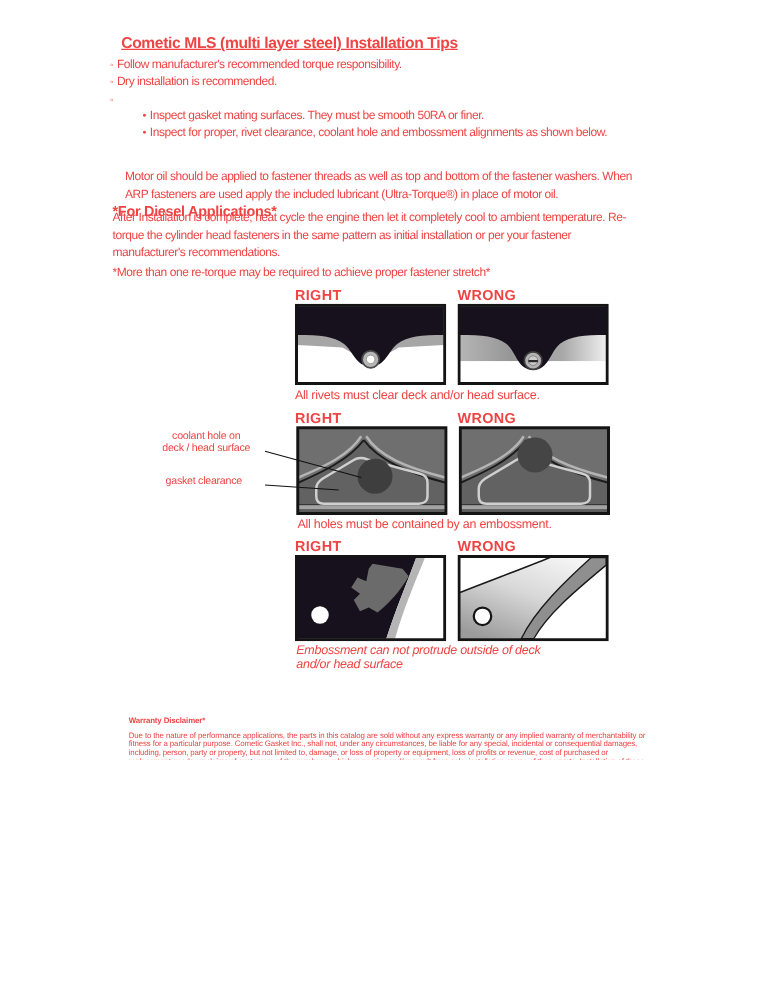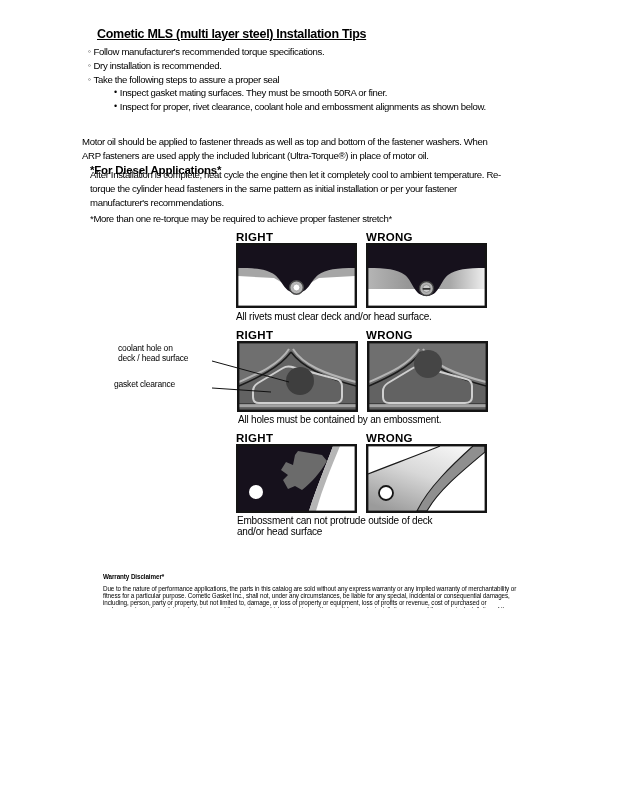--- a/index.html
+++ b/index.html
@@ -1,74 +1,73 @@
 <!DOCTYPE html>
 <html><head>
 <meta charset="utf-8">
 <style>
   html,body { margin:0; padding:0; background:#ffffff; }
   .page {
     position:relative; width:618px; height:608px; background:#ffffff;
-    font-family:"Liberation Sans", sans-serif; color:#000000; overflow:hidden;
+    font-family:"Liberation Sans", sans-serif; color:#ef4444; overflow:hidden;
   }
   .abs { position:absolute; }
   .title {
     font-size:12.5px; font-weight:bold; letter-spacing:-0.3px;
     text-decoration:underline; white-space:nowrap;
   }
   .body-text { font-size:9.6px; line-height:13.8px; letter-spacing:-0.35px; }
   .bullet-line { display:flex; align-items:flex-start; }
   .b-marker { font-size:8px; line-height:13.8px; margin-right:3px; }
   .sb-marker { font-size:9px; line-height:13.8px; margin-right:3px; }
   .section-head { font-size:11.5px; font-weight:bold; letter-spacing:-0.2px; white-space:nowrap; }
   .para { width:418px; }
   .dg-label { width:121px; font-size:11.5px; font-weight:bold; letter-spacing:0.3px; }
   .dg-caption { font-size:10px; letter-spacing:-0.2px; line-height:10.5px; }
-  .callout { font-size:8.5px; letter-spacing:-0.2px; line-height:9.5px; text-align:left; }
+  .callout { font-size:8.5px; letter-spacing:-0.2px; line-height:9.5px; text-align:center; }
   .warranty { width:414px; font-size:6.3px; line-height:7px; letter-spacing:-0.1px; }
   .warranty .w-head { font-weight:bold; margin:0 0 5px 0; }
   .warranty p { margin:0 0 6.5px 0; }
   .warranty p.tight { margin-bottom:0; }
   .footer-code { font-size:13.5px; letter-spacing:0.4px; }
   svg { display:block; }
 </style>
 </head>
 <body>
 
 <div class="page">
 
   <div class="abs title" style="left:97px; top:27px;">Cometic MLS (multi layer steel) Installation Tips</div>
 
   <div class="abs body-text" style="left:88px; top:45px;">
     <div class="bullet-line">
       <span class="b-marker">◦</span>
-      <span>Follow manufacturer's recommended torque specifications.</span>
+      <span>Follow manufacturer's recommended torque responsibility.</span>
     </div>
     <div class="bullet-line">
       <span class="b-marker">◦</span>
       <span>Dry installation is recommended.</span>
     </div>
     <div class="bullet-line">
       <span class="b-marker">◦</span>
-      <span>Take the following steps to assure a proper seal</span>
     </div>
   </div>
   <div class="abs body-text" style="left:114px; top:86px;">
     <div class="bullet-line">
       <span class="sb-marker">•</span>
       <span>Inspect gasket mating surfaces.  They must be smooth 50RA or finer.</span>
     </div>
     <div class="bullet-line">
       <span class="sb-marker">•</span>
       <span>Inspect for proper, rivet clearance, coolant hole and embossment alignments as shown below.</span>
     </div>
   </div>
 
   <div class="abs section-head" style="left:90px; top:117px;margin-top:47px;">*For Diesel Applications*</div>
-  <div class="abs body-text para" style="left:82px; top:135px;">Motor oil should be applied to fastener threads as well as top and bottom of the fastener washers. When ARP fasteners are used apply the included lubricant (Ultra-Torque®) in place of motor oil.</div>
+  <div class="abs body-text para" style="left:100px; top:135px;">Motor oil should be applied to fastener threads as well as top and bottom of the fastener washers. When ARP fasteners are used apply the included lubricant (Ultra-Torque®) in place of motor oil.</div>
   <div class="abs body-text para" style="left:90px; top:168px;">After Installation is complete, heat cycle the engine then let it completely cool to ambient temperature. Re-torque the cylinder head fasteners in the same pattern as initial installation or per your fastener manufacturer's recommendations.</div>
   <div class="abs body-text para" style="left:90px; top:212px;">*More than one re-torque may be required to achieve proper fastener stretch*</div>
 
   <div class="abs dg-label" style="left:236px; top:231px;">RIGHT</div>
   <div class="abs dg-label" style="left:366px; top:231px;">WRONG</div>
 
   <div class="abs" style="left:236px; top:243px;">
     <svg width="121" height="65" viewBox="0 0 121 65">
       <rect x="0" y="0" width="121" height="65" fill="#ffffff"></rect>
       <polygon points="2,25 2,33 38,35 52,43 69,43 83,35 119,33 119,25" fill="#a6a6a6"></polygon>
@@ -174,21 +173,21 @@
         </linearGradient>
       </defs>
       <rect x="0" y="0" width="121" height="69" fill="#ffffff"></rect>
       <path d="M2,30 C30,19 52,11 74,2 L107,2 C86,21 62,44 51,67 L2,67 Z" fill="url(#g3)"></path>
       <path d="M2,30 C30,19 52,11 74,2" fill="none" stroke="#1a1a1a" stroke-width="1.3"></path>
       <path d="M107,2 L119,2 L119,8 C95,28 72,47 61,67 L51,67 C62,44 86,21 107,2 Z" fill="#8f8f8f" stroke="#1a1a1a" stroke-width="1.1"></path>
       <circle cx="20" cy="49" r="7" fill="#ffffff" stroke="#151515" stroke-width="1.8"></circle>
       <rect x="1.2" y="1.2" width="118.6" height="66.6" fill="none" stroke="#141414" stroke-width="2.4"></rect>
     </svg>
   </div>
-  <div class="abs dg-caption" style="left:237px; top:516px; width:218px;">Embossment can not protrude outside of deck and/or head surface</div>
+  <div class="abs dg-caption" style="left:237px; top:516px; width:218px;font-style:italic;">Embossment can not protrude outside of deck and/or head surface</div>
 
   <div class="abs warranty" style="left:103px; top:573px;">
     <div class="w-head">Warranty Disclaimer*</div>
     <p>Due to the nature of performance applications, the parts in this catalog are sold without any express warranty or any implied warranty of merchantability or fitness for a particular purpose.  Cometic Gasket Inc., shall not, under any circumstances, be liable for any special, incidental or consequential damages, including, person, party or property, but not limited to, damage, or loss of property or equipment, loss of profits or revenue, cost of purchased or replacement goods, or claims of customers of the purchase, which may arise and/or result from sale, installation or use of these parts.  Installation of these parts could adversely affect the motor manufacturers warranty coverage.</p>
     <p class="tight">VENUE-The agreed upon venue, in the event of dispute whatsoever between the parties, whether instituted by either party, including, but not limited to, contract terms, payment terms, delivery, type, defects, sufficiency of product, shall be the Court of Common Pleas, Lake County, Ohio or the Painesville Municipal Court, Lake County, Ohio, depending on the amount in controversy.</p>
     <p>This agreement shall be governed by and construed under the laws of the State of Ohio.</p>
     <p>All prices and terms are subject to change without notice.</p>
     <p>Terms COD- Secured with a completed dealer/jobber application on File, COD-Company check with a current credit card number on file.  Open accounts may be established by well rated firms.  A credit application is available upon request.  Open accounts are due payable Net 30 days from date of invoice.  No statement will be sent.  If an account becomes 60 or more days past due, it is subject to being placed on credit hold.  No orders will be shipped or new orders accepted until past due balance is paid.  If an account becomes 90 or more days past due, it is subject to being placed for collections.  All costs of collection are the responsibility of the customer, including attorney fees, court costs, and other expenses of litigation.</p>
     <p>Returns- Authorized (RGA) must be obtained in advance on all returns.  A packing slip or invoice number must accompany the merchandise.  No returns after 30 days from invoice date.  All returns are subject to a 25% restocking charge.  All custom designed and custom manufactured gaskets are non-returnable.</p>
     <p class="tight">Only catalog parts are returnable.</p>

